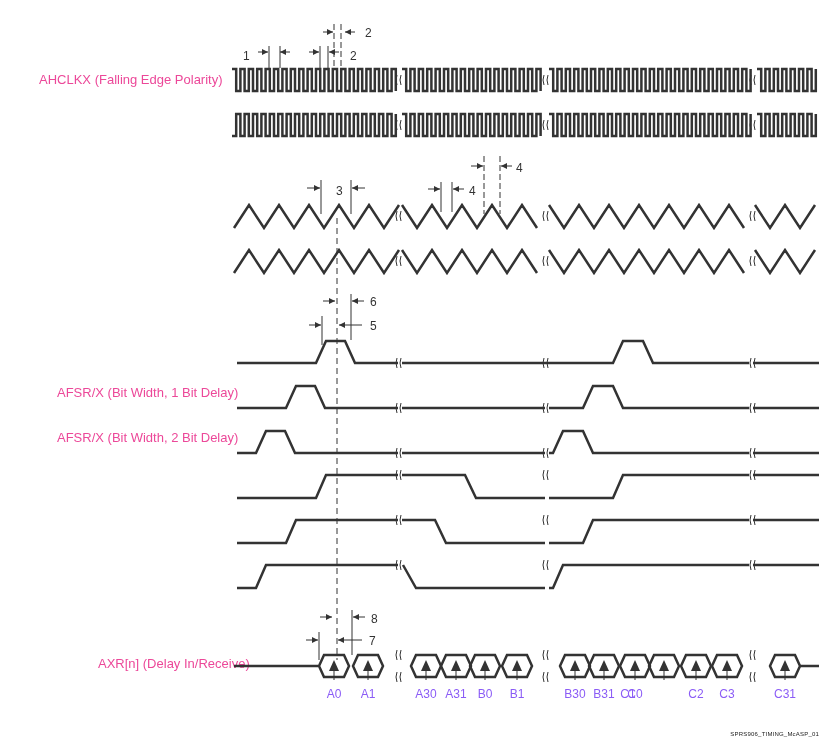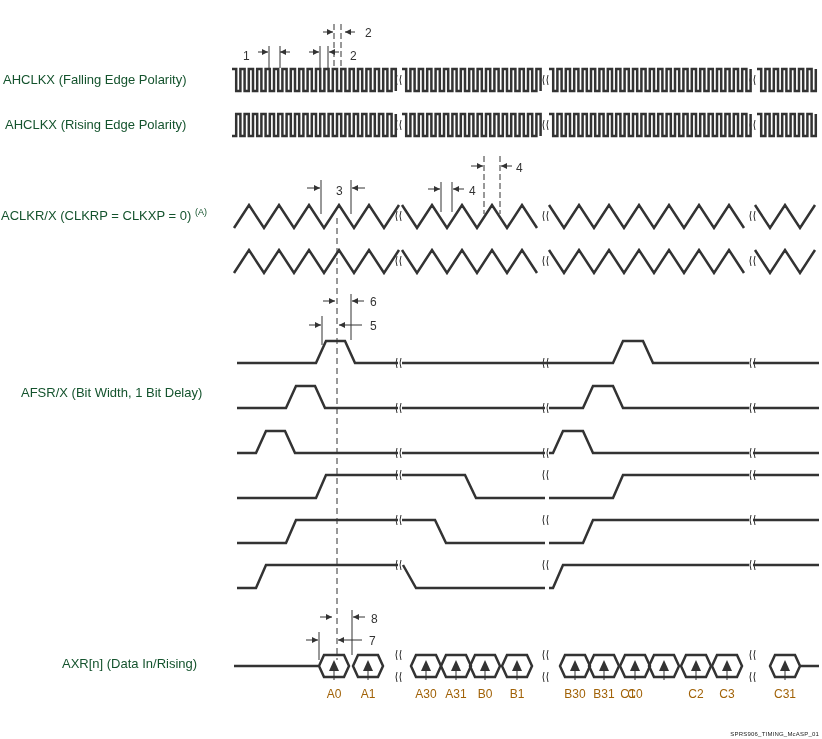--- a/index.html
+++ b/index.html
@@ -1,34 +1,33 @@
 <!DOCTYPE html>
 <html><head>
 <meta charset="utf-8">
 <style>
   html, body { margin:0; padding:0; background:#ffffff; }
   body { width:822px; height:739px; position:relative; overflow:hidden;
          font-family:"Liberation Sans", sans-serif; color:#333; }
   #diagram { position:absolute; left:0; top:0; width:822px; height:739px; }
-  .lbl { position:absolute; font-size:13px; color:#14532d; white-space:nowrap; line-height:15px; }
+  .lbl { position:absolute; font-size:13px; color:#ec4899; white-space:nowrap; line-height:15px;margin-left:36px; }
   .lbl sup { font-size:9px; vertical-align:top; position:relative; top:-3px; }
   .num { position:absolute; font-size:12px; color:#333; line-height:14px; }
-  .dlbl { position:absolute; font-size:12px; color:#a16207; line-height:14px; transform:translateX(-50%); }
+  .dlbl { position:absolute; font-size:12px; color:#8b5cf6; line-height:14px; transform:translateX(-50%); }
   .foot { position:absolute; right:3px; bottom:2px; font-size:6px; color:#222; letter-spacing:0.2px; }
 </style>
 </head>
 <body>
 
 <div id="diagram">
 
   <div class="lbl" style="left:3px;top:72px">AHCLKX (Falling Edge Polarity)</div>
-  <div class="lbl" style="left:5px;top:117px">AHCLKX (Rising Edge Polarity)</div>
-  <div class="lbl" style="left:1px;top:208px"><span>ACLKR/X (CLKRP = CLKXP = 0)</span> <sup>(A)</sup></div>
   <div class="lbl" style="left:21px;top:385px">AFSR/X (Bit Width, 1 Bit Delay)</div>
-  <div class="lbl" style="left:62px;top:656px">AXR[n] (Data In/Rising)</div>
+  <div class="lbl" style="left:21px;top:430px">AFSR/X (Bit Width, 2 Bit Delay)</div>
+  <div class="lbl" style="left:62px;top:656px">AXR[n] (Delay In/Receive)</div>
 
   <div class="num" style="left:243px;top:49px">1</div>
   <div class="num" style="left:365px;top:26px">2</div>
   <div class="num" style="left:350px;top:49px">2</div>
   <div class="num" style="left:336px;top:184px">3</div>
   <div class="num" style="left:516px;top:161px">4</div>
   <div class="num" style="left:469px;top:184px">4</div>
   <div class="num" style="left:370px;top:295px">6</div>
   <div class="num" style="left:370px;top:319px">5</div>
   <div class="num" style="left:371px;top:612px">8</div>

